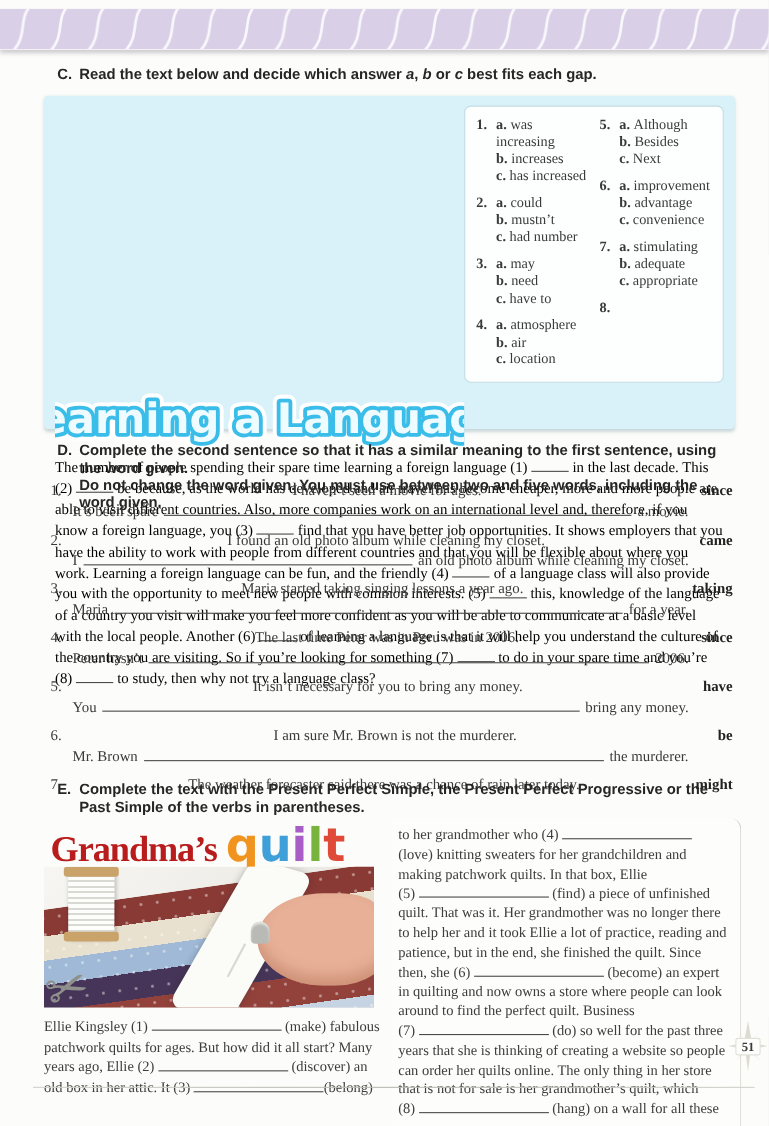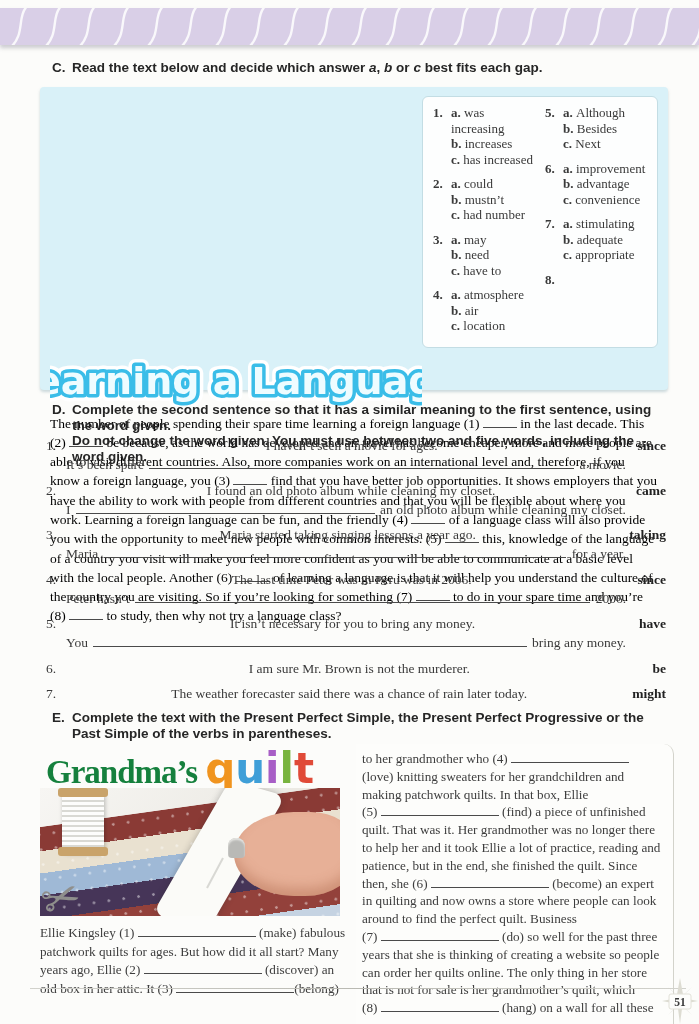--- a/index.html
+++ b/index.html
@@ -45,21 +45,21 @@
   .d-stem{white-space:pre;}
   .d-tail{white-space:pre;}
   .blank-grow{flex:1;border-bottom:1px solid #4a4a4a;height:13px;margin:0 2px;}
 
   
   .e-cols{position:absolute;top:744px;left:40px;width:634px;display:flex;gap:10px;}
   .e-left{width:306px;flex:0 0 306px;}
   .e-right{flex:1;background:#fdfdfb;border-right:1px solid #d3d3cb;border-radius:0 10px 10px 0;
            padding:6px 10px 8px 6px;font-size:13.2px;line-height:17.8px;color:#3d3d3d;}
   .e-title{height:44px;display:flex;align-items:baseline;padding-left:6px;}
-  .e-title-g{font-family:"Liberation Serif",serif;font-weight:700;font-size:33px;color:#15803d;letter-spacing:-1px;}
+  .e-title-g{font-family:"Liberation Serif",serif;font-weight:700;font-size:33px;color:#b91c1c;letter-spacing:-1px;}
   .e-title-q{font-family:"DejaVu Sans",sans-serif;font-weight:700;font-size:42px;letter-spacing:0px;margin-left:8px;}
   .e-para-left{margin-top:8px;font-size:13.2px;line-height:18.6px;color:#3d3d3d;}
 
   
   .quilt-photo{position:relative;width:300px;height:128px;overflow:hidden;
                background:linear-gradient(135deg,#f7f6f3 0%,#eceae4 60%,#e2e0d8 100%);}
   .fabric{position:absolute;left:-45px;top:16px;width:430px;height:160px;transform:rotate(-8deg);
           border-radius:8px;
           background-image:
             radial-gradient(circle,rgba(255,255,255,.45) 1px,transparent 1.6px),
@@ -76,21 +76,21 @@
             transform:rotate(-18deg);line-height:1;}
   .hand{position:absolute;right:-14px;top:24px;width:120px;height:84px;background:#e7b097;
         border-radius:55% 40% 45% 55%;box-shadow:inset 0 -8px 12px rgba(160,90,60,.35);}
   .thimble{position:absolute;left:-6px;top:26px;width:17px;height:20px;background:#b9b9b6;
            border-radius:8px 8px 4px 4px;box-shadow:inset 0 2px 2px #e5e5e2;}
   .needle{position:absolute;left:-20px;top:44px;width:2px;height:34px;background:#d8d8d4;transform:rotate(28deg);}
 
   
   .bottom-rule{position:absolute;top:988px;left:30px;width:656px;height:1px;
                background:linear-gradient(to right,#d2d2cc,#b9b9b2 50%,#d2d2cc);}
-  .page-badge{position:absolute;top:978px;left:660px;width:40px;height:46px;}
+  .page-badge{position:absolute;top:928px;left:660px;width:40px;height:46px;}
 </style>
 </head>
 <body>
 
 <div class="page">
 
   <div class="banner">
     <svg width="699" height="37">
       <defs>
         <pattern id="wv" width="34" height="37" patternUnits="userSpaceOnUse">
@@ -249,20 +249,25 @@
           <span class="d-stem">You </span>
           <span class="blank-grow"></span>
           <span class="d-tail"> bring any money.</span>
         </div>
       </div>
       <div class="d-item">
         <div class="d-line1">
           <span class="d-num">6.</span>
           <span class="d-first">I am sure Mr. Brown is not the murderer.</span>
           <span class="d-word">be</span>
+        </div>
+        <div class="d-line2">
+          <span class="d-stem">Mr. Brown </span>
+          <span class="blank-grow"></span>
+          <span class="d-tail"> the murderer.</span>
         </div>
       </div>
       <div class="d-item">
         <div class="d-line1">
           <span class="d-num">7.</span>
           <span class="d-first">The weather forecaster said there was a chance of rain later today.</span>
           <span class="d-word">might</span>
         </div>
       </div>
     </div>

